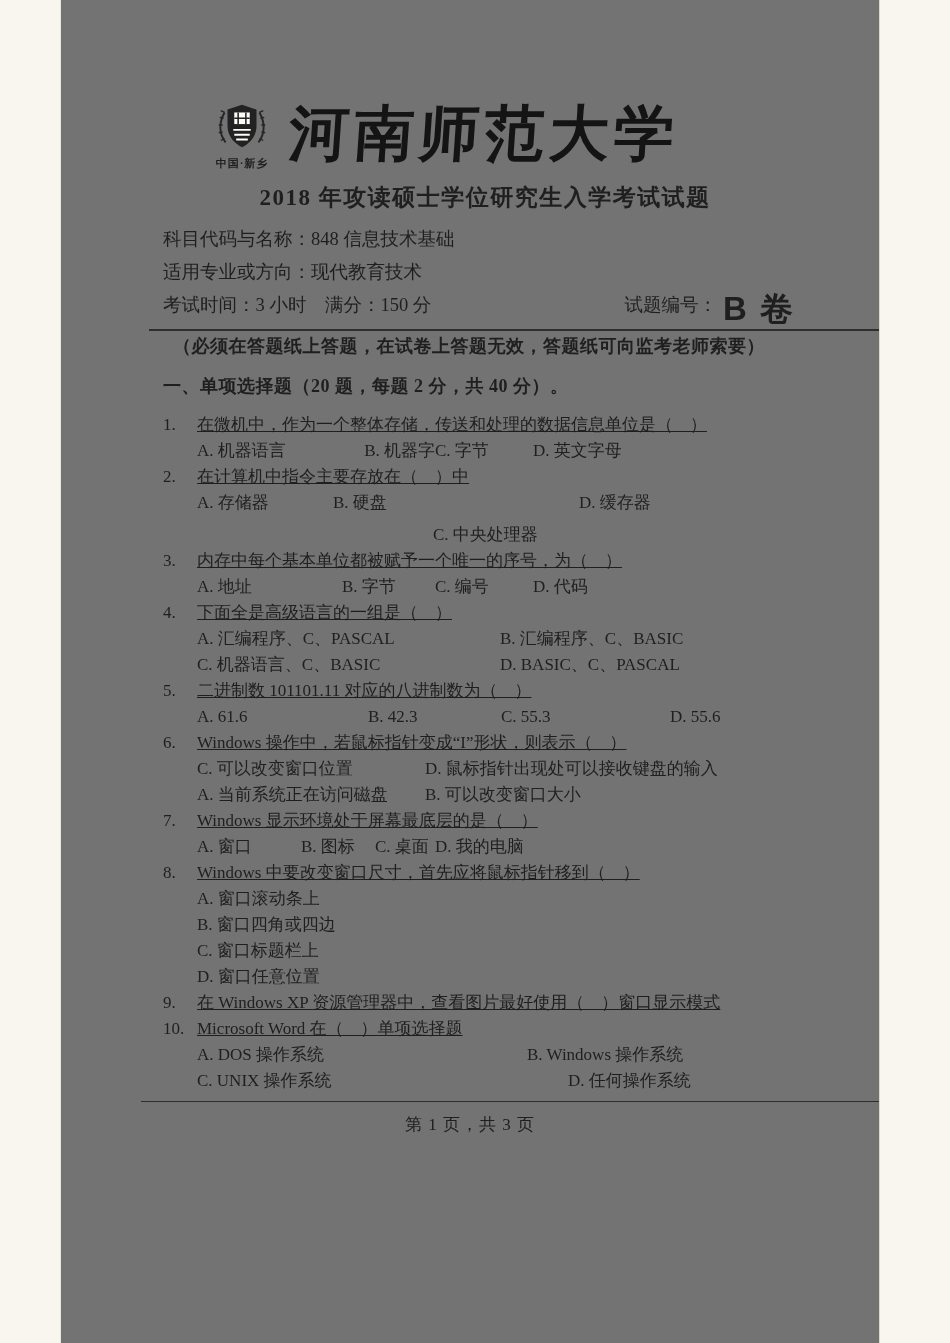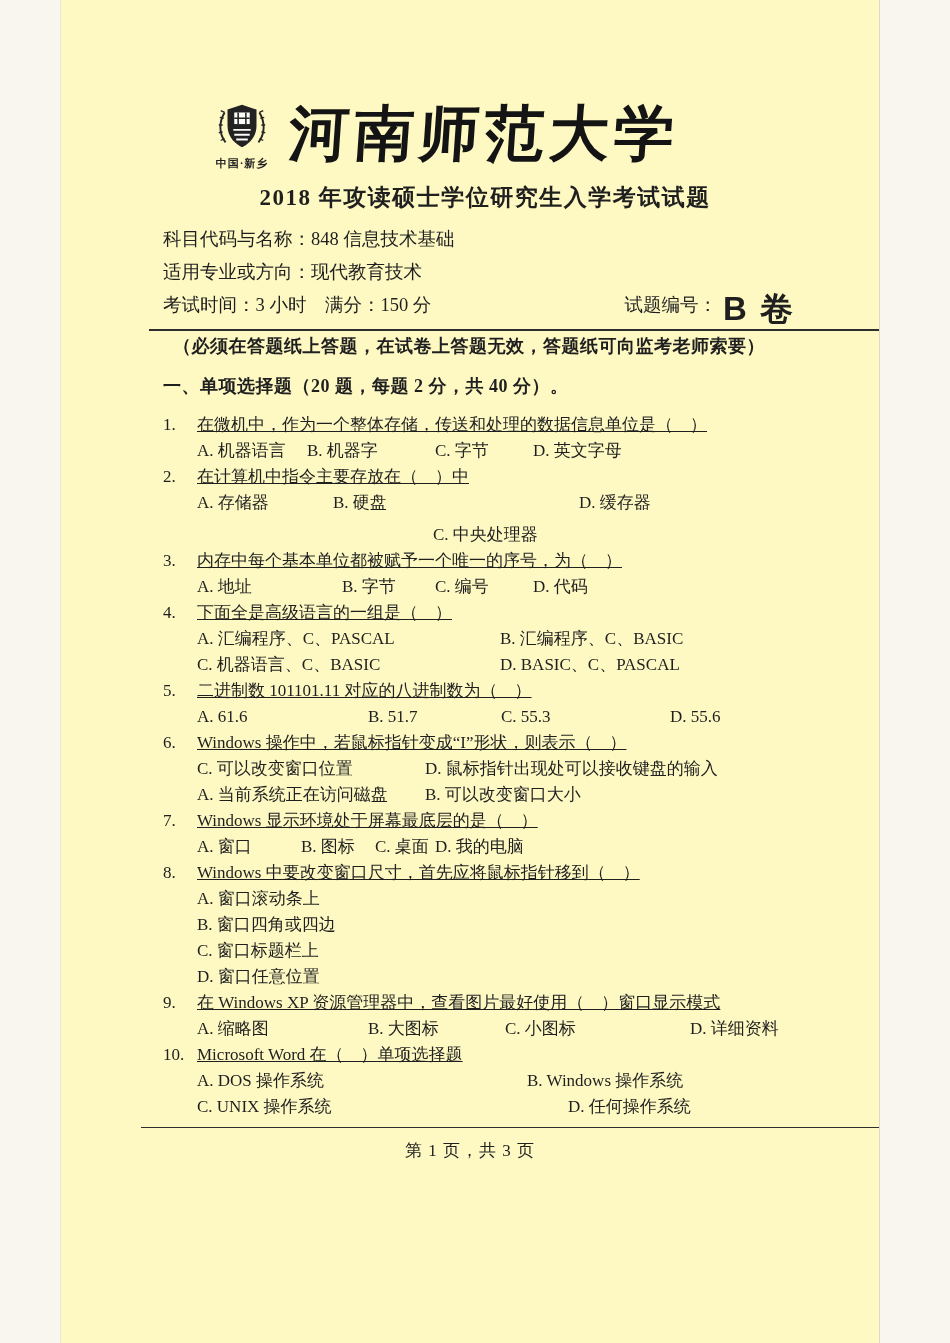--- a/index.html
+++ b/index.html
@@ -7,21 +7,21 @@
     width:950px;height:1343px;
     background:#f8f6ef;
     font-family:"Liberation Serif","DejaVu Serif",serif;
     color:#1f1f1f;
     overflow:hidden;
     position:relative;
   }
   .page{
     position:absolute;left:60px;top:0;
     width:820px;height:1343px;
-    background:#fef9c3;
+    background:#737373;
     border-left:1px solid #eae6dc;
     border-right:1px solid #ddd8cc;
     box-sizing:border-box;
     padding-top:88px;
   }
   
   .header-row{
     display:flex;align-items:center;
     width:fit-content;
     margin-left:150px;
@@ -122,42 +122,42 @@
   <hr class="rule">
 
   <div class="notice">（必须在答题纸上答题，在试卷上答题无效，答题纸可向监考老师索要）</div>
 
   <div class="section-title">一、单项选择题（20 题，每题 2 分，共 40 分）。</div>
 
   <div id="questions">
       <div class="question">
         <span class="qnum">1.</span>
         <div class="qstem">在微机中，作为一个整体存储，传送和处理的数据信息单位是（　）</div>
-        <div class="opt-row"><span class="opt" style="min-width: 110px;">A. 机器语言</span><span class="opt" style="min-width: 128px;">B. 机器字</span><span class="opt" style="min-width: 98px;">C. 字节</span><span class="opt">D. 英文字母</span></div>
+        <div class="opt-row"><span class="opt" style="min-width: 110px;">A. 机器语言</span><span class="opt" style="min-width: 128px; text-align: right;">B. 机器字</span><span class="opt" style="min-width: 98px;">C. 字节</span><span class="opt">D. 英文字母</span></div>
       </div>
       <div class="question">
         <span class="qnum">2.</span>
         <div class="qstem">在计算机中指令主要存放在（　）中</div>
         <div class="opt-row"><span class="opt" style="min-width: 136px;">A. 存储器</span><span class="opt" style="min-width: 100px;">B. 硬盘</span><span class="opt" style="min-width: 146px; margin-top: 32px;">C. 中央处理器</span><span class="opt">D. 缓存器</span></div>
       </div>
       <div class="question">
         <span class="qnum">3.</span>
         <div class="qstem">内存中每个基本单位都被赋予一个唯一的序号，为（　）</div>
         <div class="opt-row"><span class="opt" style="min-width: 145px;">A. 地址</span><span class="opt" style="min-width: 93px;">B. 字节</span><span class="opt" style="min-width: 98px;">C. 编号</span><span class="opt">D. 代码</span></div>
       </div>
       <div class="question">
         <span class="qnum">4.</span>
         <div class="qstem">下面全是高级语言的一组是（　）</div>
         <div class="opt-row"><span class="opt" style="min-width: 303px;">A. 汇编程序、C、PASCAL</span><span class="opt">B. 汇编程序、C、BASIC</span></div>
         <div class="opt-row"><span class="opt" style="min-width: 303px;">C. 机器语言、C、BASIC</span><span class="opt">D. BASIC、C、PASCAL</span></div>
       </div>
       <div class="question">
         <span class="qnum">5.</span>
         <div class="qstem">二进制数 101101.11 对应的八进制数为（　）</div>
-        <div class="opt-row"><span class="opt" style="min-width: 171px;">A. 61.6</span><span class="opt" style="min-width: 133px;">B. 51.7</span><span class="opt" style="min-width: 169px;">C. 55.3</span><span class="opt">D. 55.6</span></div>
+        <div class="opt-row"><span class="opt" style="min-width: 171px;">A. 61.6</span><span class="opt" style="min-width: 133px;">B. 42.3</span><span class="opt" style="min-width: 169px;">C. 55.3</span><span class="opt">D. 55.6</span></div>
       </div>
       <div class="question">
         <span class="qnum">6.</span>
         <div class="qstem">Windows 操作中，若鼠标指针变成“I”形状，则表示（　）</div>
         <div class="opt-row"><span class="opt" style="min-width: 228px;">C. 可以改变窗口位置</span><span class="opt">D. 鼠标指针出现处可以接收键盘的输入</span></div>
         <div class="opt-row"><span class="opt" style="min-width: 228px;">A. 当前系统正在访问磁盘</span><span class="opt">B. 可以改变窗口大小</span></div>
       </div>
       <div class="question">
         <span class="qnum">7.</span>
         <div class="qstem">Windows 显示环境处于屏幕最底层的是（　）</div>
@@ -167,21 +167,20 @@
         <span class="qnum">8.</span>
         <div class="qstem">Windows 中要改变窗口尺寸，首先应将鼠标指针移到（　）</div>
         <div class="opt-row"><span class="opt">A. 窗口滚动条上</span></div>
         <div class="opt-row"><span class="opt">B. 窗口四角或四边</span></div>
         <div class="opt-row"><span class="opt">C. 窗口标题栏上</span></div>
         <div class="opt-row"><span class="opt">D. 窗口任意位置</span></div>
       </div>
       <div class="question">
         <span class="qnum">9.</span>
         <div class="qstem">在 Windows XP 资源管理器中，查看图片最好使用（　）窗口显示模式</div>
-        <div class="opt-row"><span class="opt" style="min-width: 171px;">A. 缩略图</span><span class="opt" style="min-width: 137px;">B. 大图标</span><span class="opt" style="min-width: 185px;">C. 小图标</span><span class="opt">D. 详细资料</span></div>
       </div>
       <div class="question">
         <span class="qnum">10.</span>
         <div class="qstem">Microsoft Word 在（　）单项选择题</div>
         <div class="opt-row"><span class="opt" style="min-width: 330px;">A. DOS 操作系统</span><span class="opt">B. Windows 操作系统</span></div>
         <div class="opt-row"><span class="opt" style="min-width: 371px;">C. UNIX 操作系统</span><span class="opt">D. 任何操作系统</span></div>
       </div>
     </div>
 
   <hr class="footer-rule">

